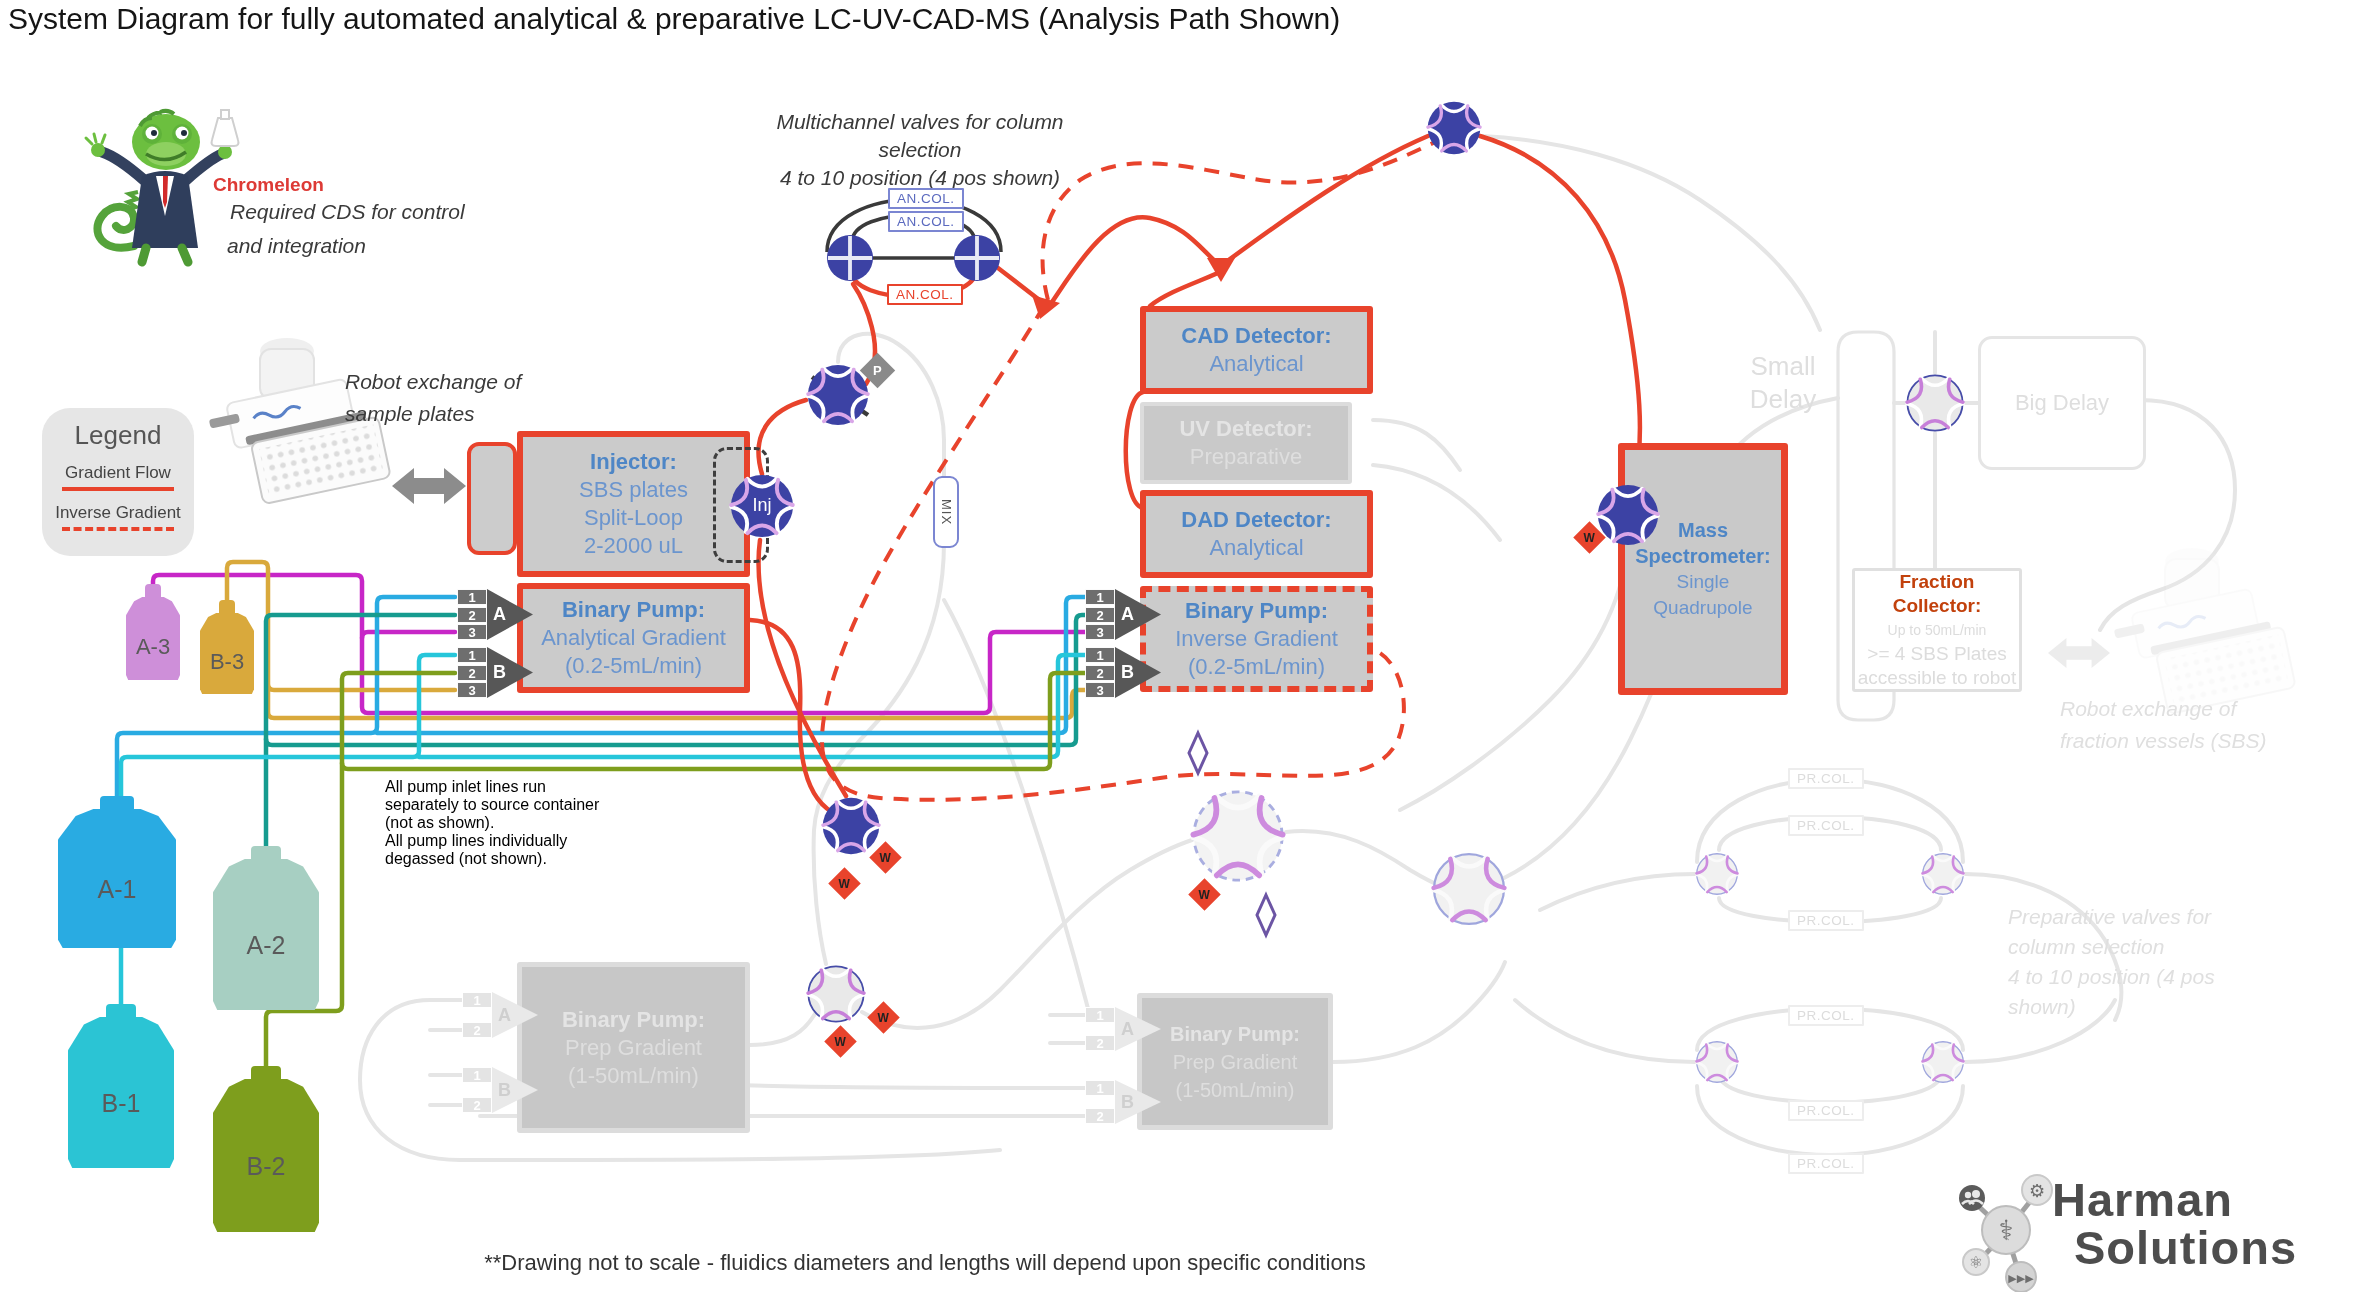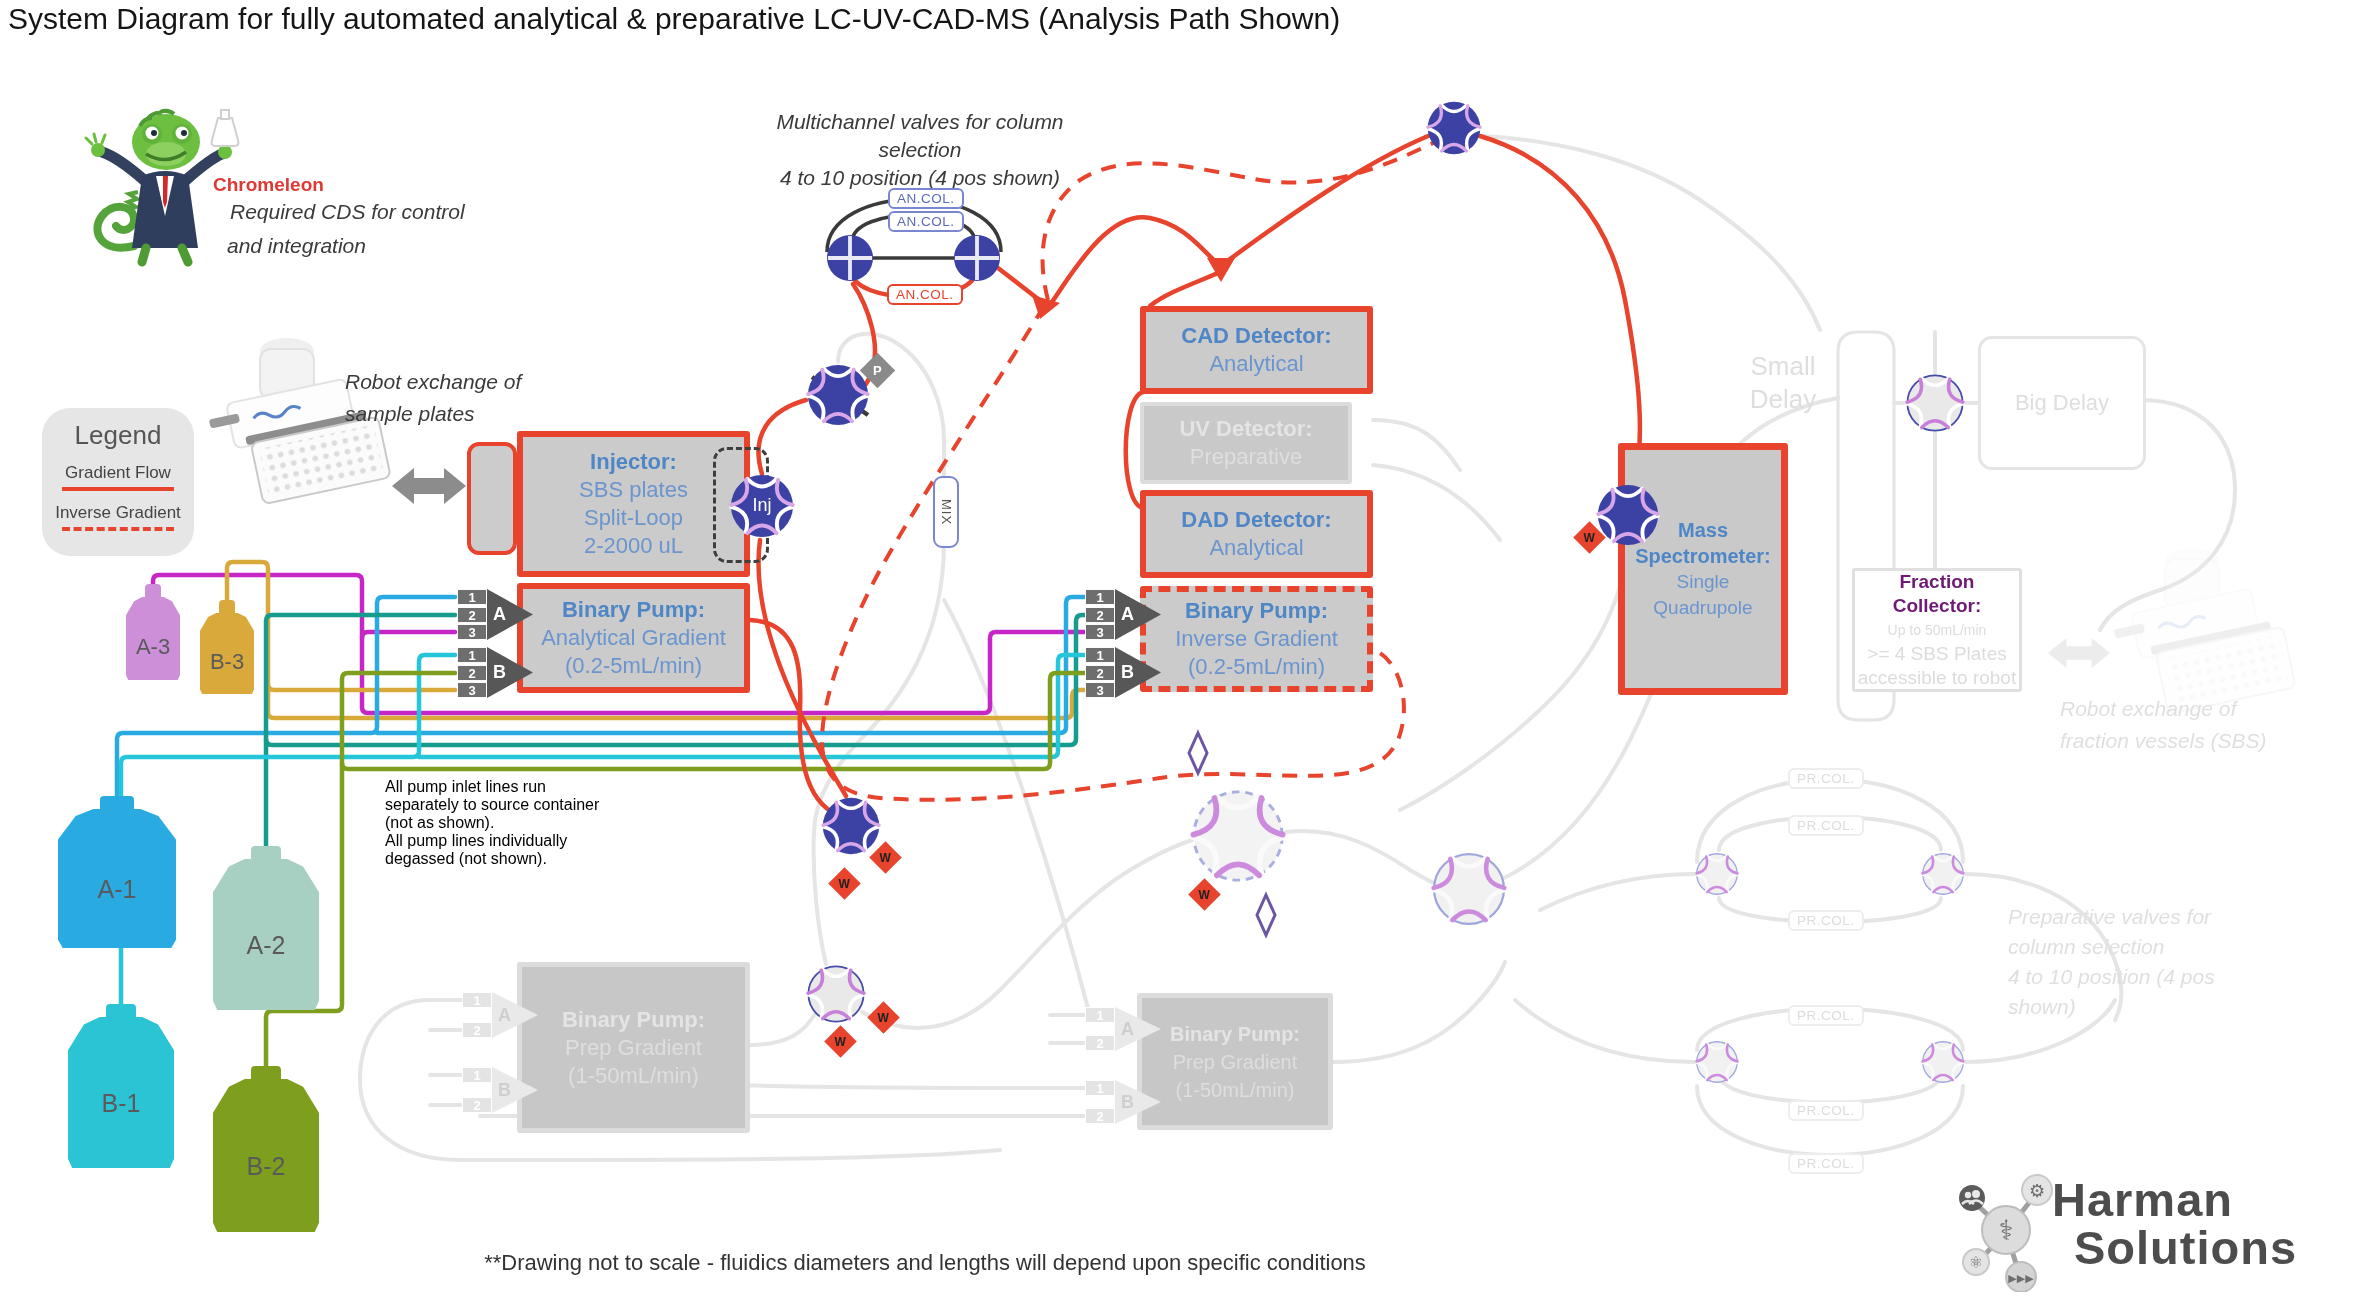--- a/index.html
+++ b/index.html
@@ -28,21 +28,21 @@
   .bottle .neck{position:absolute;top:0;left:36%;width:28%;height:19px;border-radius:4px 4px 0 0;}
   .bottle .bodyp{position:absolute;left:0;right:0;top:13px;bottom:0;clip-path:polygon(0 22%,15% 5%,30% 0,70% 0,85% 5%,100% 22%,100% 94%,96% 100%,4% 100%,0 94%);}
   .bottle .lbl{position:absolute;width:100%;text-align:center;color:#5A5A5A;font-size:25px;top:52%;z-index:2;}
   .vlv{position:absolute;z-index:3;}
   .vlbl{position:absolute;z-index:4;color:#fff;font-size:18px;text-align:center;}
   .diamond{position:absolute;transform:rotate(45deg);display:flex;align-items:center;justify-content:center;z-index:4;}
   .dW{width:23px;height:23px;background:#E8432C;}
   .dW span{transform:rotate(-45deg);font-size:12px;color:#222;font-weight:bold;}
   .dP{width:25px;height:25px;background:#8A8A8A;}
   .dP span{transform:rotate(-45deg);font-size:13px;color:#fff;font-weight:bold;}
-  .colbox{position:absolute;background:#fff;border:2px solid #7B86D2;color:#5B6ABF;border-radius:6px;font-size:13.5px;padding:1px 7px;letter-spacing:.5px;z-index:3;}
+  .colbox{position:absolute;background:#fff;border:2px solid #7B86D2;color:#5B6ABF;border-radius:1px;font-size:13.5px;padding:1px 7px;letter-spacing:.5px;z-index:3;}
   .colbox.redc{border-color:#E8432C;color:#E8432C;}
   .colbox.grayc{border-color:#EDEDED;color:#DCDCDC;}
   .pn{position:absolute;width:30px;height:16px;background:#6E6E6E;border:1px solid #FBFBFB;color:#fff;font-size:13px;display:flex;align-items:center;justify-content:center;font-weight:bold;box-sizing:border-box;z-index:2;}
   .pt{position:absolute;width:46px;background:#575757;clip-path:polygon(0 0,100% 50%,0 100%);display:flex;align-items:center;color:#fff;font-weight:bold;font-size:18px;padding-left:6px;box-sizing:border-box;z-index:2;}
   .png{background:#E4E4E4;color:#fff;border-color:#FFF;}
   .ptg{background:#E9E9E9;color:#CFCFCF;}
   .dashedrect{position:absolute;border:3px dashed #3E3E3E;border-radius:14px;z-index:3;}
   .mix{position:absolute;left:933px;top:476px;width:22px;height:68px;background:#fff;border:2px solid #7B86D2;border-radius:9px;z-index:3;display:flex;align-items:center;justify-content:center;}
   .mix span{writing-mode:vertical-rl;font-size:13px;color:#555;letter-spacing:1px;}
   .bigdelay{position:absolute;left:1978px;top:336px;width:162px;height:128px;border:3px solid #E5E5E5;border-radius:14px;background:#fff;display:flex;align-items:center;justify-content:center;z-index:2;}
@@ -467,21 +467,21 @@
 
 <div class="smalldelay">
   <div>Small</div>
   <div>Delay</div>
 </div>
 <div class="bigdelay">
     <span>Big Delay</span>
   </div>
 
 <div class="box bwhite" style="left:1852px;top:568px;width:170px;height:124px">
-  <div class="tgb" style="font-size:19px;line-height:24px;color:#701a75">Fraction Collector:</div>
+  <div class="tgb" style="font-size:19px;line-height:24px;color:#c2410c">Fraction Collector:</div>
   <div class="tgl" style="font-size:14px;line-height:24px;color:#DCDCDC">Up to 50mL/min</div>
   <div class="tgl" style="font-size:19px;line-height:24px;color:#DCDCDC">&gt;= 4 SBS Plates</div>
   <div class="tgl" style="font-size:19px;line-height:24px;color:#DCDCDC">accessible to robot</div>
 </div>
 
 <div class="colbox grayc" style="left:1788px;top:768px">PR.COL.</div>
 <div class="colbox grayc" style="left:1788px;top:815px">PR.COL.</div>
 <div class="colbox grayc" style="left:1788px;top:910px">PR.COL.</div>
 <div class="colbox grayc" style="left:1788px;top:1005px">PR.COL.</div>
 <div class="colbox grayc" style="left:1788px;top:1100px">PR.COL.</div>

